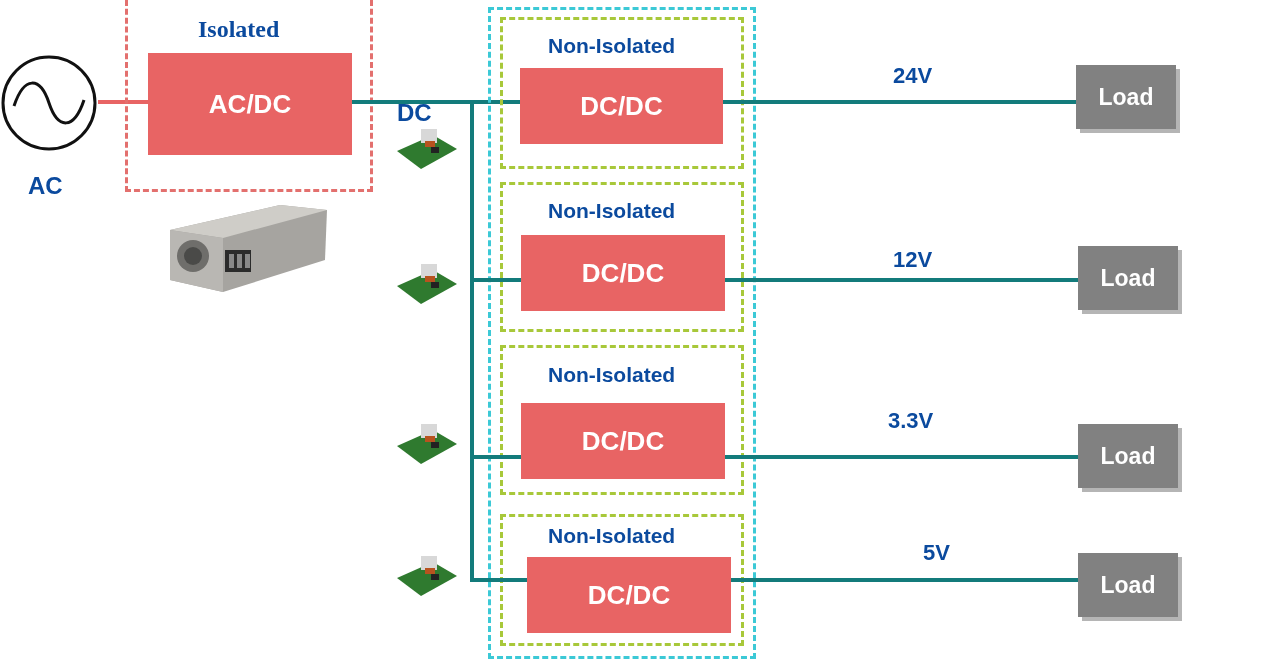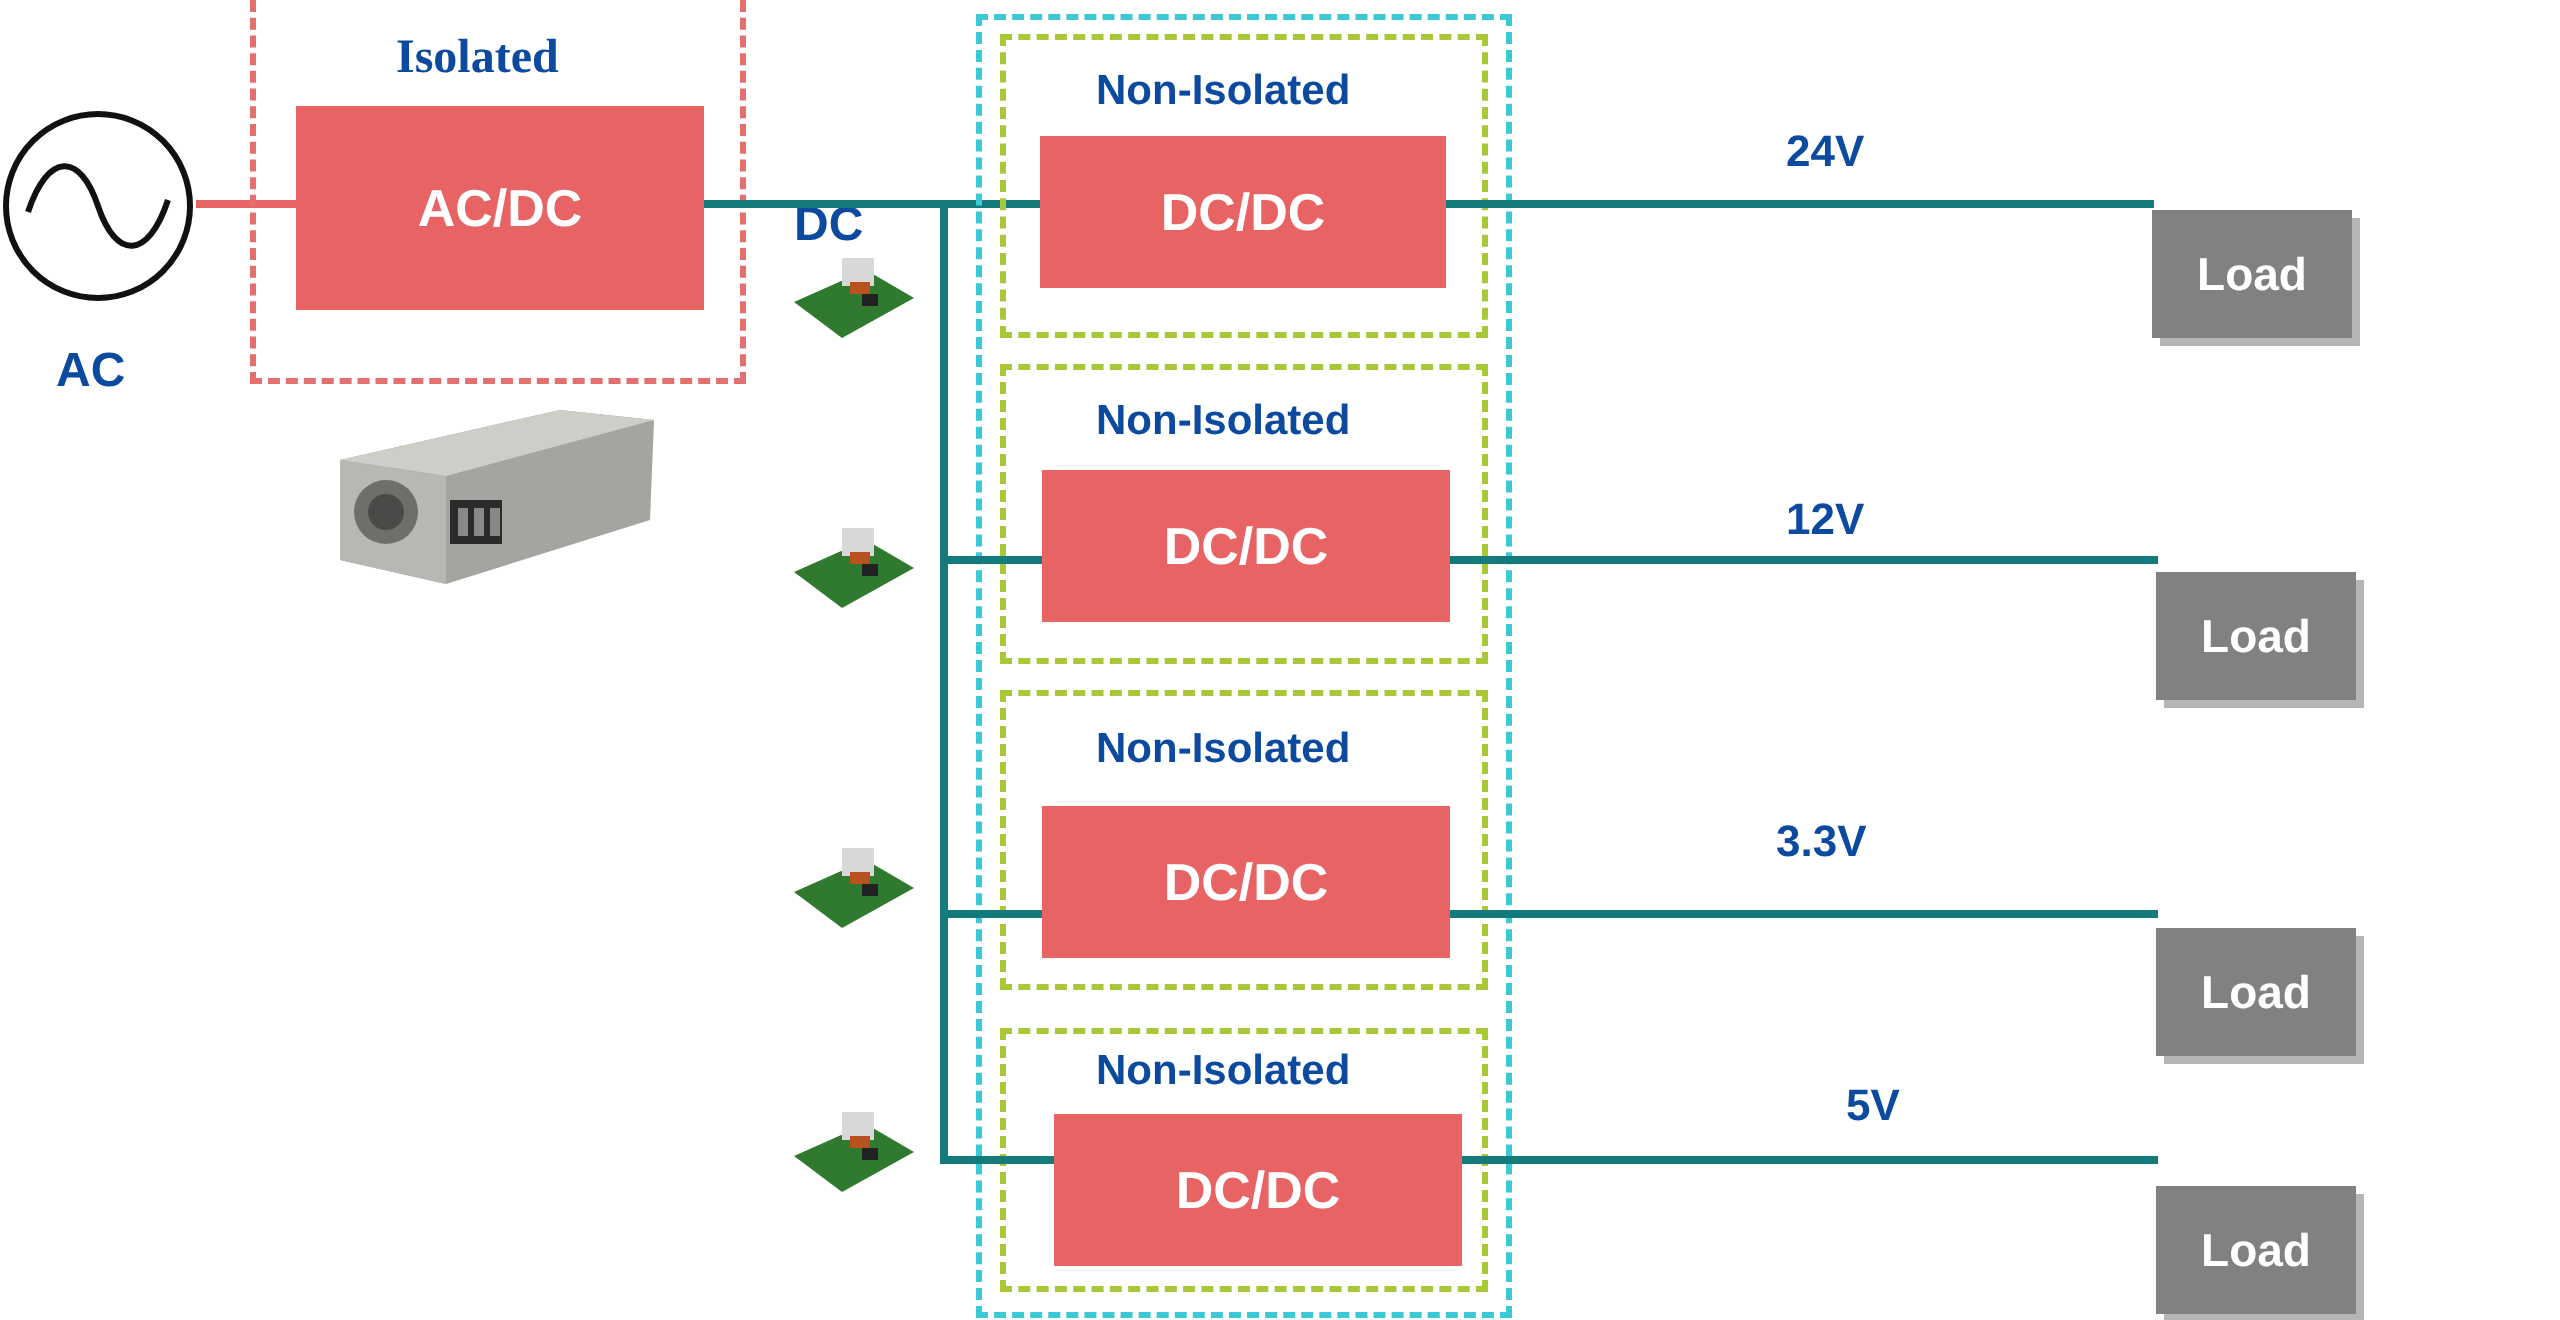--- a/index.html
+++ b/index.html
@@ -5,21 +5,21 @@
   html, body { margin:0; padding:0; background:#ffffff; }
   body { width:1280px; height:660px; position:relative; overflow:hidden;
          font-family:"Liberation Sans", sans-serif; }
   .abs { position:absolute; }
   .label { color:#0b4a9e; font-weight:bold; font-size:24px; white-space:nowrap; }
   .redbox { background:#e86464; color:#fff; font-weight:bold; font-size:26px;
             display:flex; align-items:center; justify-content:center; text-align:center;
             line-height:32px; }
   .load { background:#818181; color:#fff; font-weight:bold; font-size:23px;
           display:flex; align-items:center; justify-content:center;
-          box-shadow:4px 4px 0 #b5b5b5; width:100px; height:64px;margin-top:40px; }
+          box-shadow:4px 4px 0 #b5b5b5; width:100px; height:64px; }
   .wire-h { height:4px; background:#137b7b; }
   .wire-v { width:4px; background:#137b7b; }
   .dash-red { border:3px dashed #e3706e; box-sizing:border-box; }
   .dash-cyan { border:3px dashed #3cc9d6; box-sizing:border-box; }
   .dash-green { border:3px dashed #a8c83a; box-sizing:border-box; }
   .pcb { width:64px; height:48px; }
 </style>
 </head>
 <body>
 

